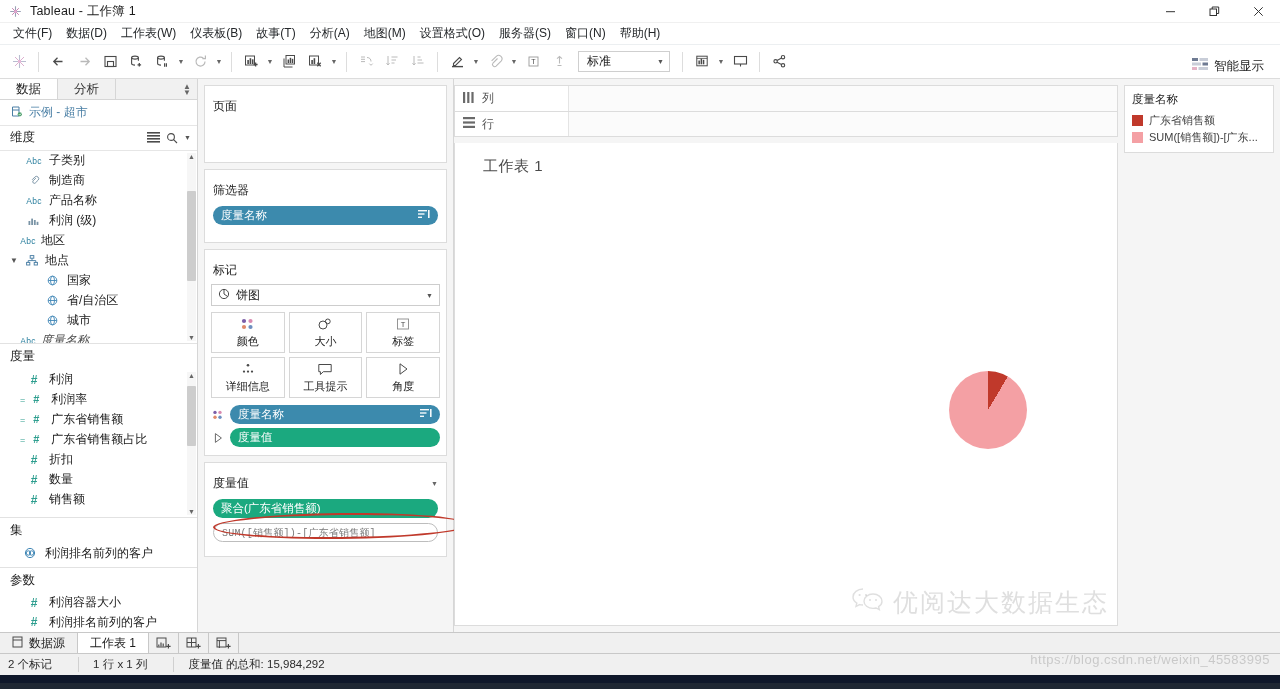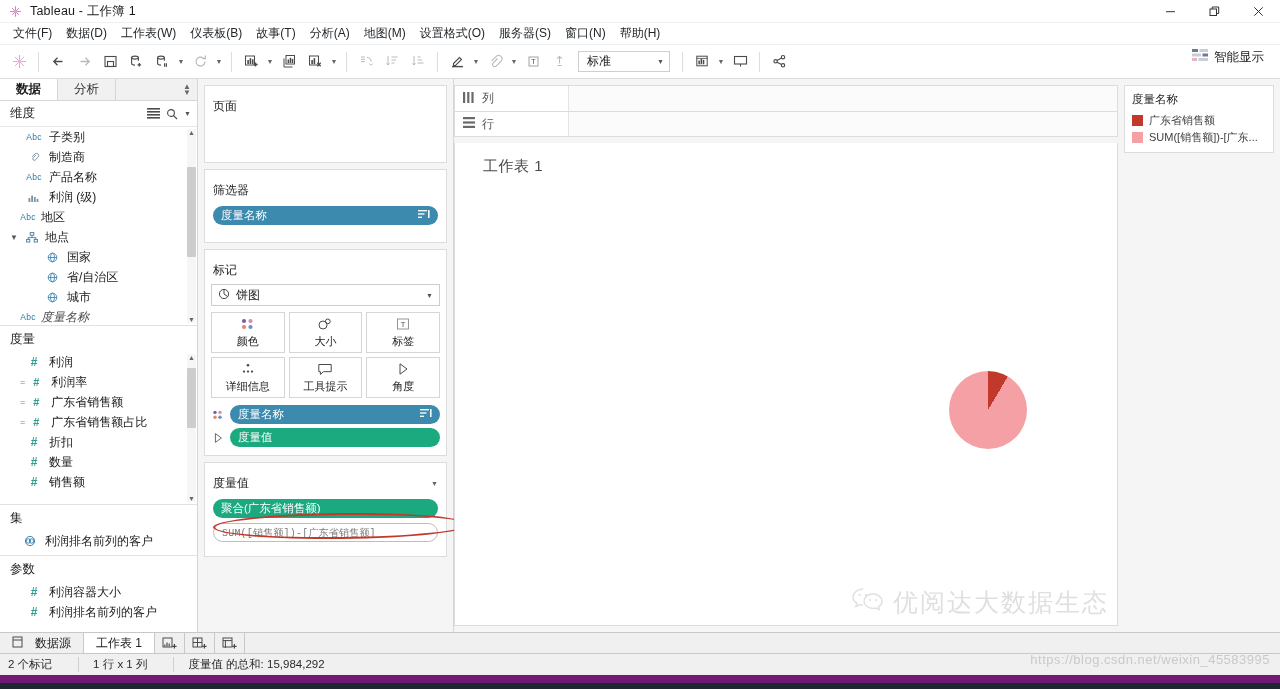--- a/index.html
+++ b/index.html
@@ -4,21 +4,21 @@
 <style>
   * { box-sizing: border-box; }
   html, body {
     margin: 0; padding: 0;
     width: 1280px; height: 689px;
     overflow: hidden;
     font-family: "Liberation Sans", "DejaVu Sans", sans-serif;
     background: #ffffff;
     -webkit-font-smoothing: antialiased;
   }
-  .app { position: relative; width: 1280px; height: 689px; background: #701a75; }
+  .app { position: relative; width: 1280px; height: 689px; background: #0f172a; }
 
   
   .titlebar {
     height: 23px; display: flex; align-items: center;
     background: #ffffff; border-bottom: 1px solid #f0f0f0;
     padding-left: 8px; position: relative;
   }
   .tb-logo { width: 15px; height: 15px; margin-right: 7px; position: relative; }
   .tb-logo svg { display:block; }
   .tb-title { font-size: 12.5px; color: #1b1b1b; letter-spacing: .2px; }
@@ -52,35 +52,35 @@
   .tsep { width: 1px; height: 20px; background: #dddddd; margin: 0 6px; }
   .caret { width: 12px; height: 26px; display:flex; align-items:center; justify-content:center; color:#666; font-size:7px; }
   .fitsel {
     height: 21px; min-width: 92px; border: 1px solid #cfcfcf; background: #fff;
     display: flex; align-items: center; justify-content: space-between;
     font-size: 12px; color: #222; padding: 0 5px 0 8px; margin: 0 6px;
   }
   .fitsel .cv { font-size: 7px; color: #555; }
   .showme {
     position: absolute; right: 10px; top: 4px; height: 26px;
-    display: flex; align-items: flex-start; gap: 6px; padding: 0 6px;
+    display: flex; align-items: flex-end; gap: 6px; padding: 0 6px;
     font-size: 12.5px; color: #1d1d1d; border-radius: 2px;
   }
 
   
   .body { display: flex; height: 553px; background: #ffffff; }
 
   
   .datapane { width: 198px; border-right: 1px solid #d6d6d6; display: flex; flex-direction: column; background:#fff; }
   .dp-tabs { display: flex; height: 22px; border-bottom: 1px solid #d6d6d6; position: relative; background:#fafafa; }
   .dp-tab {
     flex: 0 0 auto; padding: 0 16px; font-size: 12.5px; color: #1b1b1b;
     display: flex; align-items: center; background: #fff; border-right: 1px solid #d6d6d6;
   }
-  .dp-tab.active { background:#fff; font-weight:700;text-align:right; }
+  .dp-tab.active { background:#fff; font-weight:400;text-align:right; }
   .dp-tab.inactive { background: #f1f1f1; color:#333; }
   .dp-tabspacer { flex: 1; background:#f1f1f1; border-bottom:0; }
   .dp-tabgrip { position:absolute; right:6px; top:5px; font-size:8px; color:#666; line-height:6px; }
 
   .ds-row {
     height: 26px; display: flex; align-items: center; gap: 6px;
     padding-left: 10px; font-size: 12px; color: #3d6e8f;
     border-bottom: 1px solid #e6e6e6;
   }
   .ds-row .lbl { color:#4a7fa5; }
@@ -204,21 +204,21 @@
   .lg-row { display: flex; align-items: center; gap: 6px; height: 17px; }
   .sw { width: 11px; height: 11px; flex: 0 0 11px; }
   .lg-txt { font-size: 11px; color: #404040; overflow: hidden; text-overflow: ellipsis; white-space: nowrap; }
 
   
   .sheetbar {
     height: 22px; display: flex; align-items: stretch; background: #f0f0f0;
     border-top: 1px solid #c8c8c8; border-bottom: 1px solid #c8c8c8;
   }
   .ds-btn {
-    display: flex; align-items: center; gap: 12px; padding: 0 12px;
+    display: flex; align-items: center; gap: 6px; padding: 0 12px;
     font-size: 12px; color: #1b1b1b; border-right: 1px solid #c8c8c8; background:#f0f0f0;
   }
   .sheet-tab {
     display: flex; align-items: center; padding: 0 12px; font-size: 12px; color: #1b1b1b;
     background: #ffffff; border-right: 1px solid #c8c8c8;
   }
   .newbtn {
     width: 30px; display: flex; align-items: center; justify-content: center;
     border-right: 1px solid #c8c8c8; background:#f0f0f0; color:#4a4a4a;
   }
@@ -462,20 +462,31 @@
   <div class="body">
 
     <div class="datapane">
       <div class="dp-tabs">
         <div class="dp-tab active">数据</div>
         <div class="dp-tab inactive">分析</div>
         <div class="dp-tabspacer"></div>
         <div class="dp-tabgrip">▲<br>▼</div>
       </div>
 
+      <div class="ds-row">
+        <span>
+          <svg width="13" height="13" viewBox="0 0 13 13" fill="none" stroke="#4a7fa5" stroke-width="1">
+            <path d="M2.5 2h6.5v9H2.5z"></path>
+              <path d="M2.5 5h6.5"></path>
+            <circle cx="9.8" cy="9.3" r="2.1" fill="#4a9e6a" stroke="none"></circle>
+            <path d="M8.9 9.3l.7.8 1.4-1.5" stroke="#fff" stroke-width=".9"></path>
+            </svg>
+        </span>
+        <span class="lbl">示例 - 超市</span>
+      </div>
 
       <div class="sec-head">
         <span>维度</span>
         <span class="sp"></span>
         <span class="sec-icon">
           <svg width="13" height="11" viewBox="0 0 13 11" fill="#4c4c4c">
             <rect x="0" y="0" width="13" height="1.6"></rect>
               <rect x="0" y="3" width="13" height="1.6"></rect>
             <rect x="0" y="6" width="13" height="1.6"></rect>
               <rect x="0" y="9" width="13" height="1.6"></rect>

